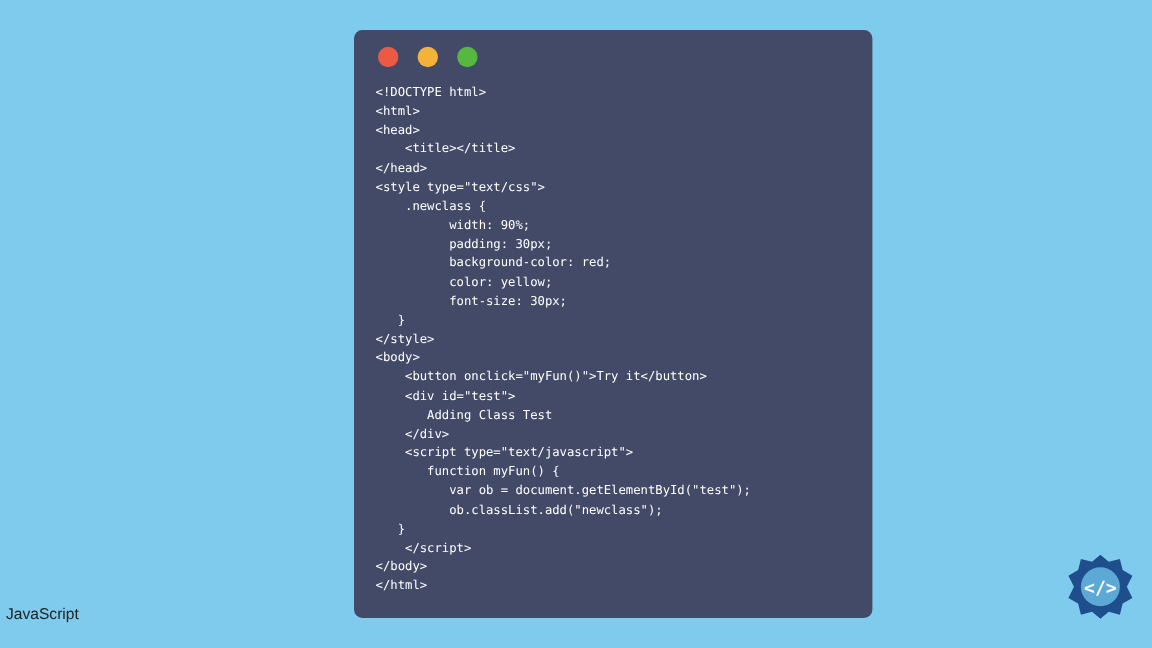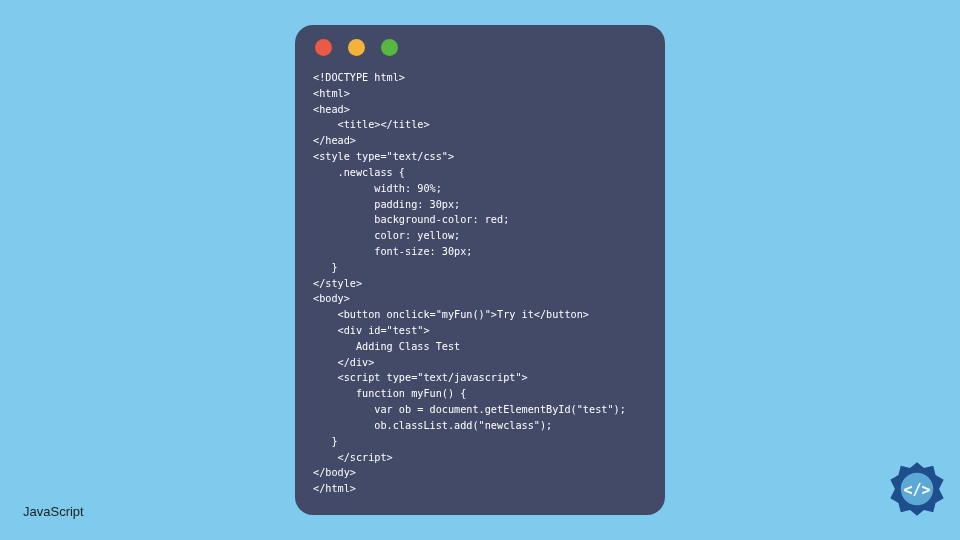--- a/index.html
+++ b/index.html
@@ -8,24 +8,24 @@
     height: 540px;
     background: #7fcbee;
     font-family: -apple-system, BlinkMacSystemFont, "Segoe UI", sans-serif;
     position: relative;
     overflow: hidden;
   }
   .editor-window {
     position: absolute;
     left: 295px;
     top: 25px;
-    width: 370px;
+    width: 432px;
     height: 490px;
     background: #424a67;
-    border-radius: 18px;
+    border-radius: 7px;
     padding: 14px 18px 18px 18px;
   }
   .traffic-lights {
     display: flex;
     gap: 16px;
     margin-bottom: 14px;
     padding-left: 2px;
   }
   .dot {
     width: 17px;
@@ -37,21 +37,21 @@
   .dot.green { background: #57b740; }
   .code {
     color: #ffffff;
     font-family: Consolas, Menlo, Monaco, monospace;
     font-size: 10.2px;
     line-height: 1.55;
     white-space: pre;
   }
   .js-badge {
     position: absolute;
-    left: 22px;
+    left: 4px;
     bottom: 18px;
     display: flex;
     flex-direction: column;
     align-items: flex-start;
     text-align: right;
   }
   .js-label {
     color: #222;
     font-size: 13px;
     font-weight: 500;

